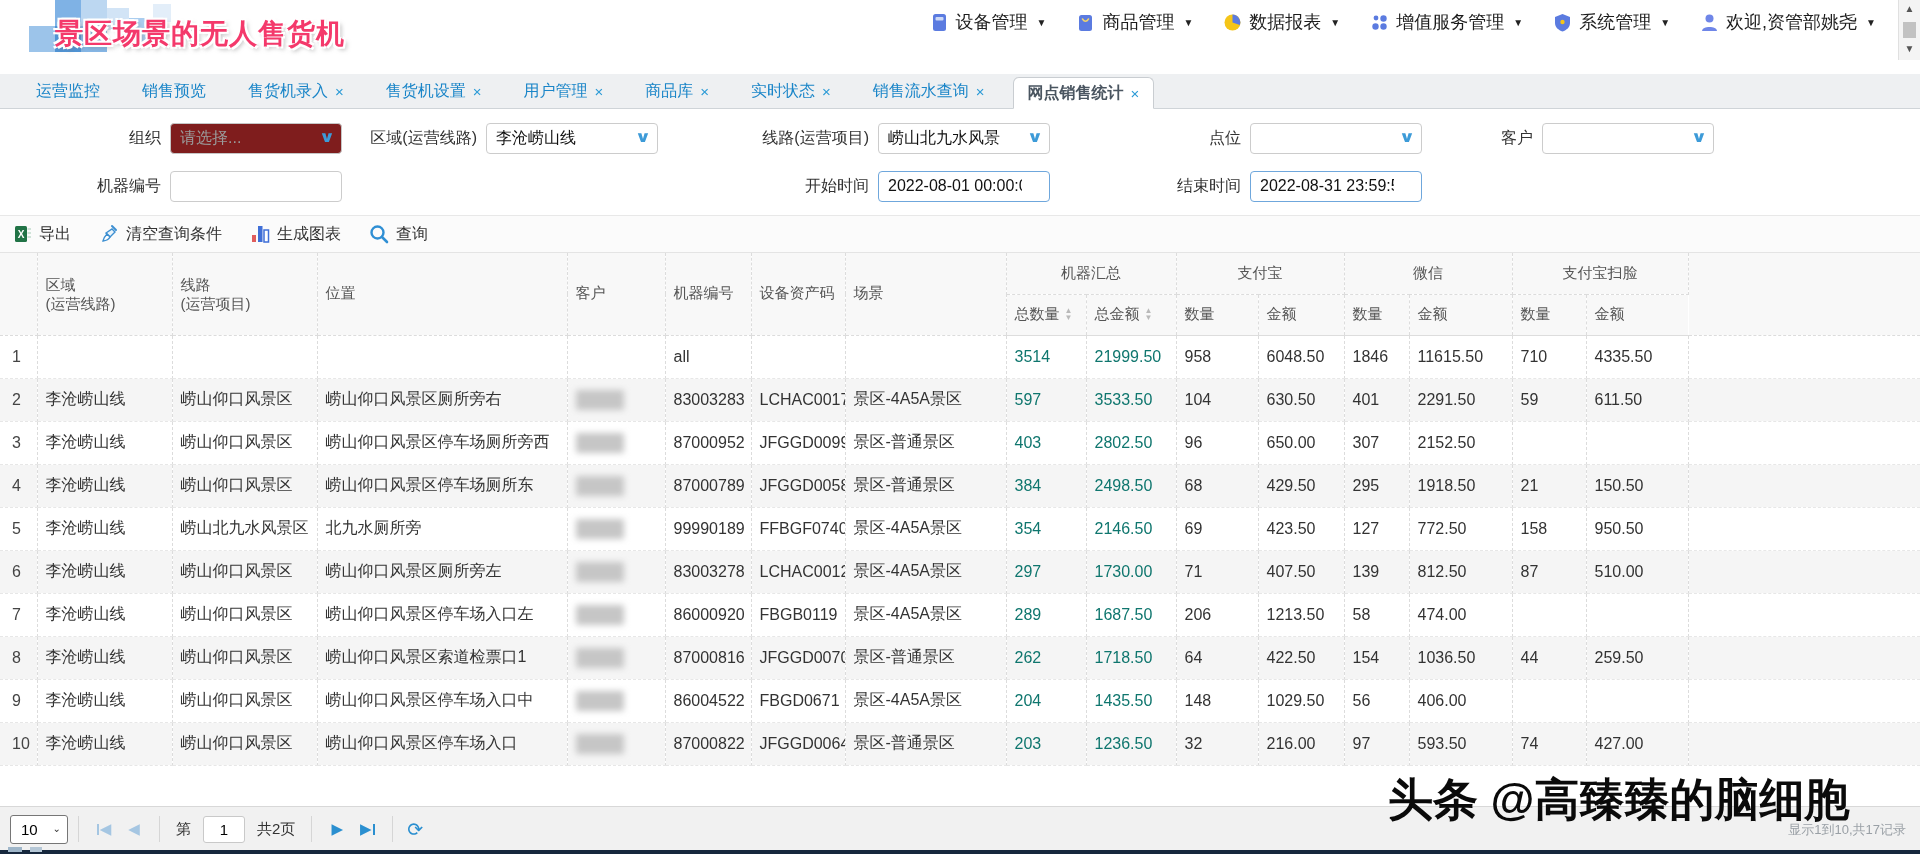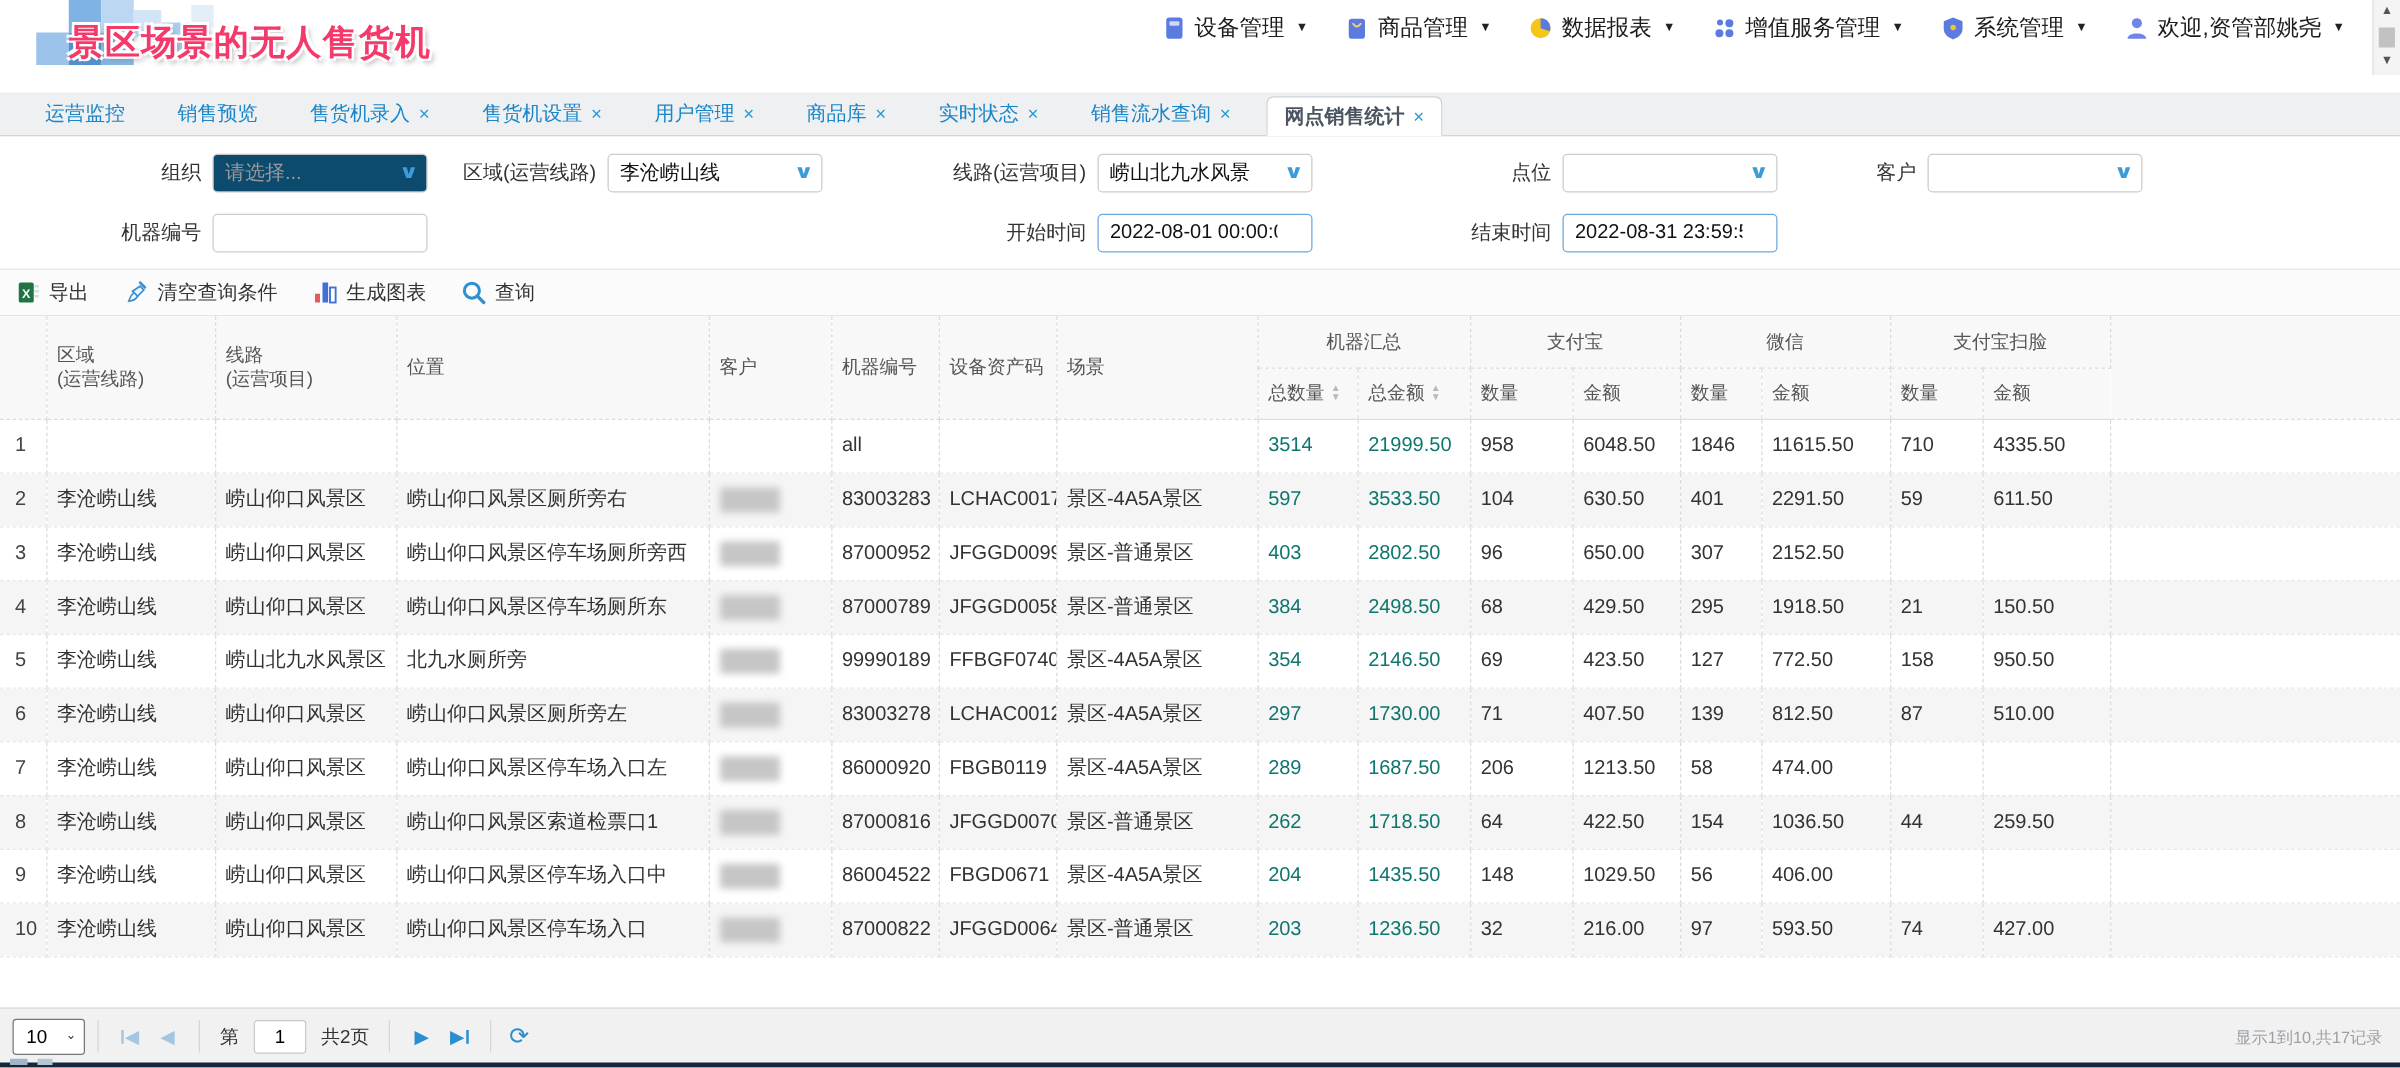--- a/index.html
+++ b/index.html
@@ -31,21 +31,21 @@
   .tab.active .close { color:#2a9ad6; font-weight:normal; }
 
   
   .filters { position:absolute; left:0; top:110px; width:100%; height:105px; background:#fff; }
   .f-row { position:absolute; left:0; width:100%; height:32px; }
   .f-row.r1 { top:12px; }
   .f-row.r2 { top:60px; }
   .f-group { position:absolute; display:flex; align-items:center; height:32px; }
   .f-label { display:inline-block; text-align:right; font-size:16px; color:#333; padding-right:9px; white-space:nowrap; }
   .control { position:relative; width:172px; height:31px; border:1px solid #ccc; border-radius:4px; background:#fff; display:flex; align-items:center; padding:0 28px 0 9px; font-size:16px; color:#111; }
-  .control.gray { background:#0c4a6e; border-color:#c6c6c6; }
+  .control.gray { background:#7f1d1d; border-color:#c6c6c6; }
   .control .val { overflow:hidden; white-space:nowrap; }
   .control .val.placeholder { color:#9a9a9a; }
   .control .chev { position:absolute; right:8px; top:4px; color:#3d9bd8; font-size:15px; font-weight:bold; transform:scaleX(1.35); }
   .control.textbox { padding-right:27px; }
   .control.datebox { border-color:#6fa7dc; }
 
   
   .toolbar { position:absolute; left:0; top:215px; width:100%; height:38px; background:#fbfbfb; border-top:1px solid #e8e8e8; border-bottom:1px solid #e4e4e4; display:flex; align-items:center; padding-left:14px; gap:28px; }
   .tool-btn { display:flex; align-items:center; gap:7px; font-size:16px; color:#333; cursor:pointer; white-space:nowrap; }
   .tool-btn svg { display:block; }
@@ -615,18 +615,19 @@
         <span>▶</span>
       </span>
     <span class="pg-btn last">
         <span>▶</span>
         <span class="bar"></span>
       </span>
     <span class="pg-sep"></span>
     <span class="pg-refresh">⟳</span>
   </div>
 
+  <div class="watermark">头条 @高臻臻的脑细胞</div>
   <div class="record-info">显示1到10,共17记录</div>
   <div class="bottom-strip"></div>
   <div class="cutoff-frag" style="left:8px;bottom:2px;width:14px;height:5px;background:#9fb6c9;"></div>
   <div class="cutoff-frag" style="left:30px;bottom:2px;width:12px;height:5px;background:#b5c7d6;"></div>
 
 </div>
 
 </body></html>

